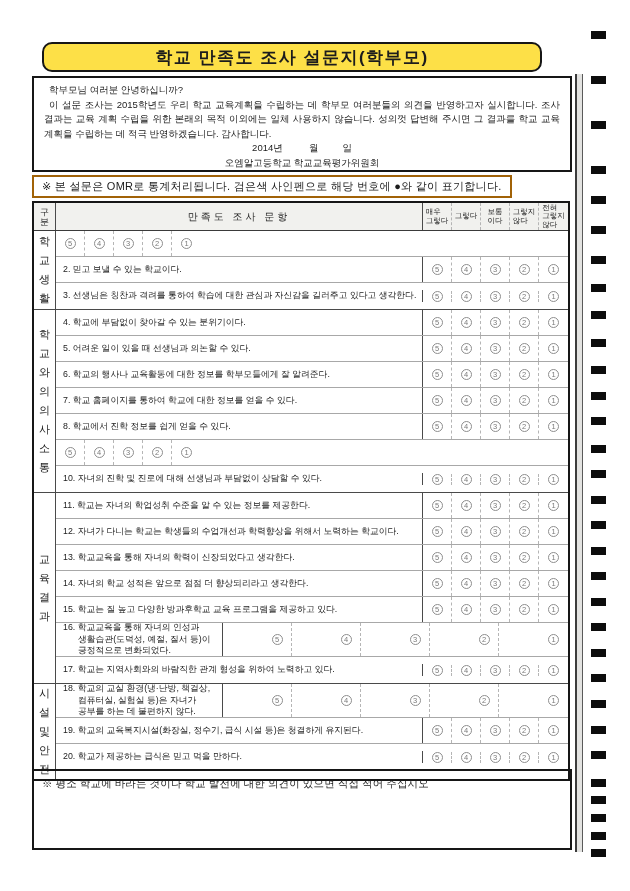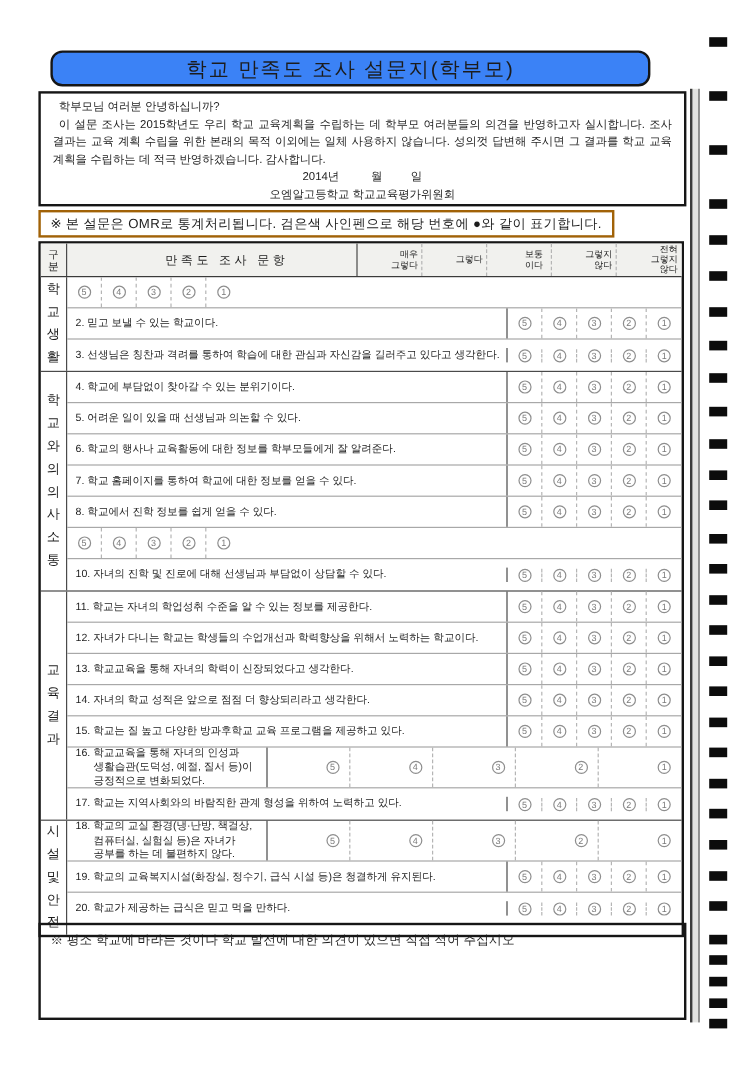--- a/index.html
+++ b/index.html
@@ -10,22 +10,22 @@
     font-family: "Liberation Sans", "DejaVu Sans", sans-serif;
     color: #1c1c1c;
     overflow: hidden;
   }
 
   
   .title-box {
     position: absolute; left: 42px; top: 42px; width: 500px; height: 30px;
     border: 2px solid #161616; border-radius: 10px;
     display: flex; align-items: center; justify-content: center;
-    font-size: 17px; font-weight: normal; letter-spacing: 1.5px;
-    background: #3b82f6;
+    font-size: 17px; font-weight: bold; letter-spacing: 1.5px;
+    background: #fde047;
   }
 
   
   .intro-box {
     position: absolute; left: 32px; top: 76px; width: 540px; height: 96px;
     border: 2px solid #161616; padding: 5px 10px 2px 10px;
     font-size: 9.5px; line-height: 14.5px;
   }
   .intro-greeting { padding-left: 5px; }
   .intro-body { text-align: justify; text-indent: 5px; word-break: keep-all; }
@@ -40,28 +40,27 @@
   }
 
   
   .table {
     position: absolute; left: 32px; top: 201px; width: 538px;
     border: 2px solid #161616; background: #fff;
   }
   .thead {
     display: flex; height: 28px; background: #f1f1ee;
     border-bottom: 1px solid #3a3a3a;
-    gap: 25px;
   }
   .gh { width: 22px; border-right: 1px solid #4a4a4a; display: flex; align-items: center; justify-content: center; }
   .qh { flex: 1; border-right: 1px solid #4a4a4a; display: flex; align-items: center; justify-content: center; font-size: 10px; letter-spacing: 3px; }
   .rh {
     width: 29px; border-right: 1px dashed #b5b5b5;
     display: flex; align-items: center; justify-content: center;
-    text-align: right; font-size: 7.5px; line-height: 8.5px; white-space: pre-line; color: #222;
+    text-align: left; font-size: 7.5px; line-height: 8.5px; white-space: pre-line; color: #222;
   }
   .rh:last-child { border-right: none; }
 
   .group-block { display: flex; border-bottom: 1px solid #4a4a4a; }
   .group-block:last-child { border-bottom: none; }
   .gcell { width: 22px; border-right: 1px solid #4a4a4a; display: flex; align-items: center; justify-content: center; }
   .vstack { width: 12px; word-break: break-all; text-align: center; }
   .glabel { font-size: 11px; line-height: 19px; }
   .ghead  { font-size: 9px;  line-height: 10px; }
   .qcol { flex: 1; display: flex; flex-direction: column; }

